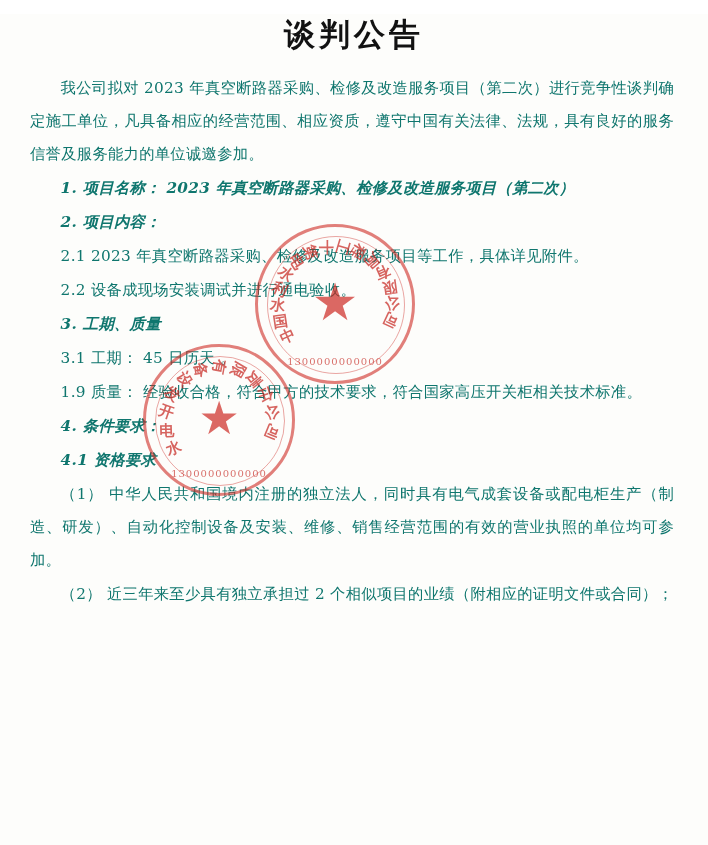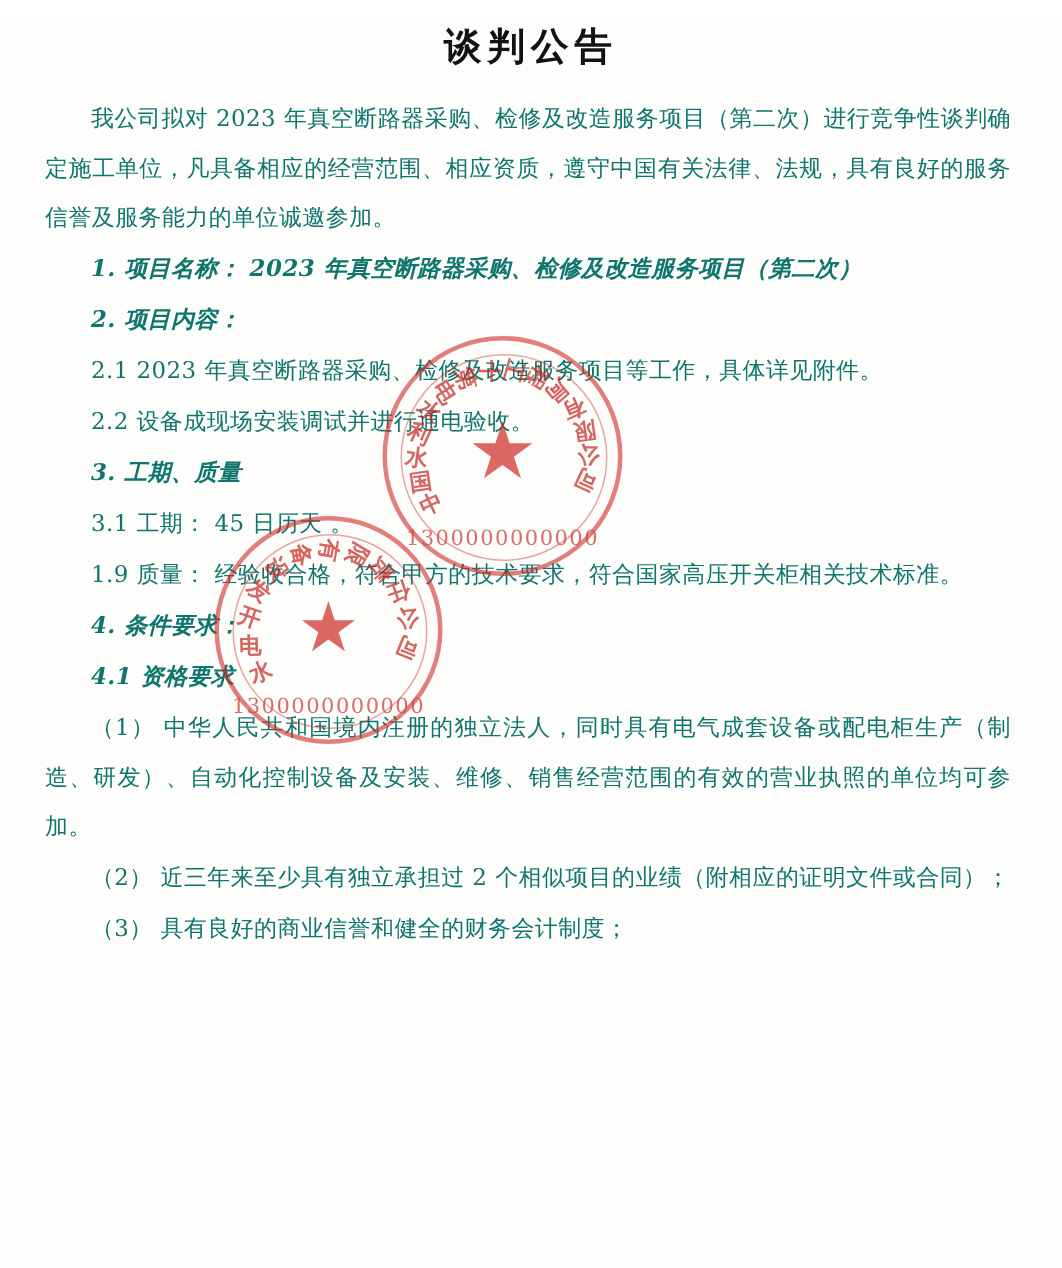--- a/index.html
+++ b/index.html
@@ -16,21 +16,21 @@
     position: relative;
   }
   .page {
     position: relative;
     width: 708px;
     height: 845px;
     background: #fdfdfb;
   }
   .doc-title {
     text-align: center;
-    font-size: 25px;
+    font-size: 31px;
     font-weight: bold;
     letter-spacing: 4px;
     margin: 14px 0 16px 0;
     font-family: "DejaVu Serif", "Liberation Serif", serif;
     color: #121212;
   }
   .body-text {
     padding: 0 34px 0 30px;
   }
   p.para {
@@ -114,21 +114,21 @@
     font-family: "DejaVu Serif", "Liberation Serif", serif;
     transform-origin: 0 0;
     white-space: nowrap;
   }
   .stamp-bottom {
     position: absolute;
     bottom: 14px;
     left: 0;
     width: 100%;
     text-align: center;
-    font-size: 14px;
+    font-size: 10px;
     letter-spacing: 1px;
     color: rgba(198, 36, 30, 0.8);
   }
 </style>
 </head>
 <body>
 
 <div class="page">
 
   <div class="doc-title">谈判公告</div>
@@ -152,21 +152,20 @@
     <p class="para indent2"><span>1.9 质量： 经验收合格，符合甲方的技术要求，符合国家高压开关柜相关技术标准。</span></p>
 
     <p class="para indent2 bold"><span>4. 条件要求：</span></p>
 
     <p class="para indent2 bold"><span>4.1 资格要求</span></p>
 
     <p class="para indent2"><span>（1） 中华人民共和国境内注册的独立法人，同时具有电气成套设备或配电柜生产（制造、研发）、自动化控制设备及安装、维修、销售经营范围的有效的营业执照的单位均可参加。</span></p>
 
     <p class="para indent2"><span>（2） 近三年来至少具有独立承担过 2 个相似项目的业绩（附相应的证明文件或合同）；</span></p>
 
-    <p class="para indent2"><span>（3） 具有良好的商业信誉和健全的财务会计制度；</span></p>
 
   </div>
 
   <div class="stamp-layer">
 
     <div class="stamp stamp-a">
       <div class="stamp-inner"></div>
       <div class="stamp-text-ring" id="ring-upper">
           <span class="ring-char" style="font-size: 15px; transform: rotate(-115deg) translate(0px, -64px) rotate(90deg);">中</span>
           <span class="ring-char" style="font-size: 15px; transform: rotate(-98.5714deg) translate(0px, -64px) rotate(90deg);">国</span>

